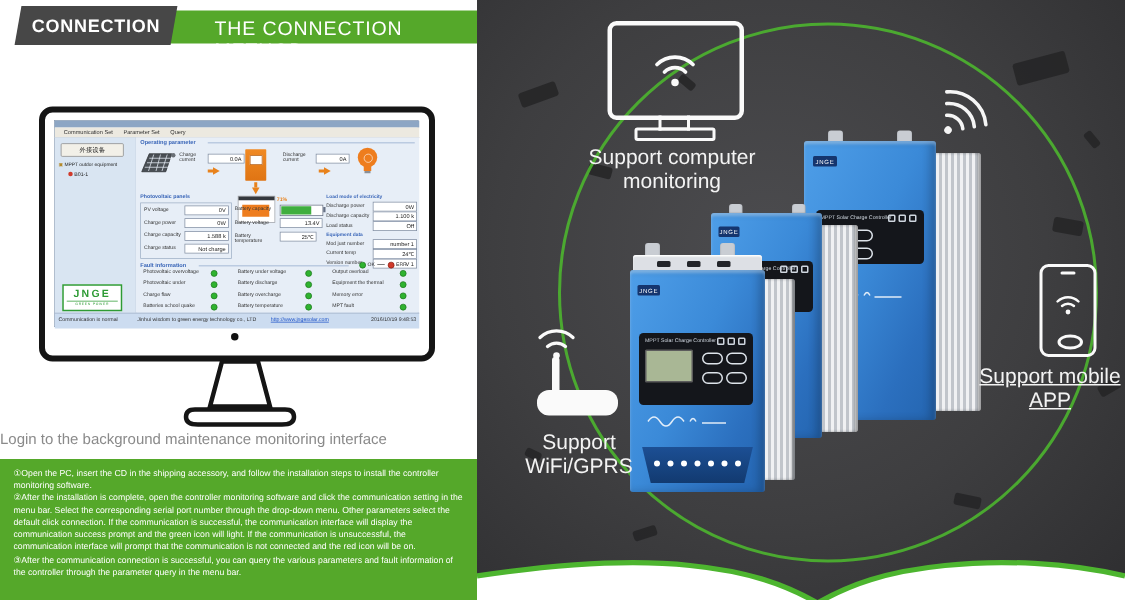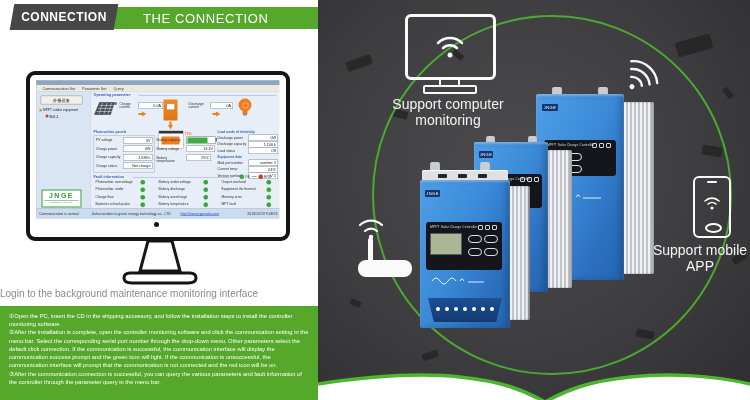--- a/index.html
+++ b/index.html
@@ -344,28 +344,29 @@
     <div class="wlabel" style="left:40px;top:96px;width:180px;">Support computer monitoring</div>
 
     <div class="abs" style="left:375px;top:176px;width:34px;height:58px;border:2.5px solid #fafafa;border-radius:6px;">
       <div class="abs" style="left:12px;top:3px;width:10px;height:2px;background:#fafafa;border-radius:1px;"></div>
       <svg class="abs" style="left:7px;top:17px;" width="20" height="16">
         <circle cx="10" cy="13" r="1.6" fill="#fafafa"></circle>
         <path d="M6,9 a6,6 0 0,1 8,0 M3,6 a10,10 0 0,1 14,0" stroke="#fafafa" stroke-width="1.6" fill="none" stroke-linecap="round"></path>
       </svg>
       <div class="abs" style="left:10px;top:45px;width:13px;height:6px;border:2px solid #fafafa;border-radius:50%;"></div>
     </div>
-    <div class="wlabel" style="left:332px;top:242px;width:100px;">Support mobile APP</div>
+    <div class="wlabel" style="left:332px;top:242px;width:100px;text-decoration:underline;">Support mobile APP</div>
 
     <svg class="abs" style="left:26px;top:208px;" width="40" height="32">
       <circle cx="27" cy="29" r="2.2" fill="#fafafa"></circle>
       <path d="M21,23 a9,9 0 0,1 12,0 M16,17 a16,16 0 0,1 22,0" stroke="#fafafa" stroke-width="2.2" fill="none" stroke-linecap="round"></path>
     </svg>
     <div class="abs" style="left:50px;top:238px;width:5px;height:26px;background:#fafafa;border-radius:2px;"></div>
     <div class="abs" style="left:40px;top:260px;width:54px;height:17px;background:#fafafa;border-radius:8px;"></div>
+    <div class="wlabel" style="left:12px;top:286px;width:112px;">Support WiFi/GPRS</div>
 
     <svg class="abs" style="left:0;top:368px;" width="432" height="32">
       <path d="M0,16 C60,7 105,5 142,9 C182,13 206,22 227,34 C248,22 272,13 312,9 C349,5 394,7 432,16 L432,32 L0,32 Z" fill="#ffffff"></path>
       <path d="M0,16 C60,7 105,5 142,9 C182,13 206,22 227,34" fill="none" stroke="#4db52f" stroke-width="3.5"></path>
       <path d="M432,16 C394,7 349,5 312,9 C272,13 248,22 227,34" fill="none" stroke="#4db52f" stroke-width="3.5"></path>
     </svg>
   </div>
 </div>
 
 </body></html>

